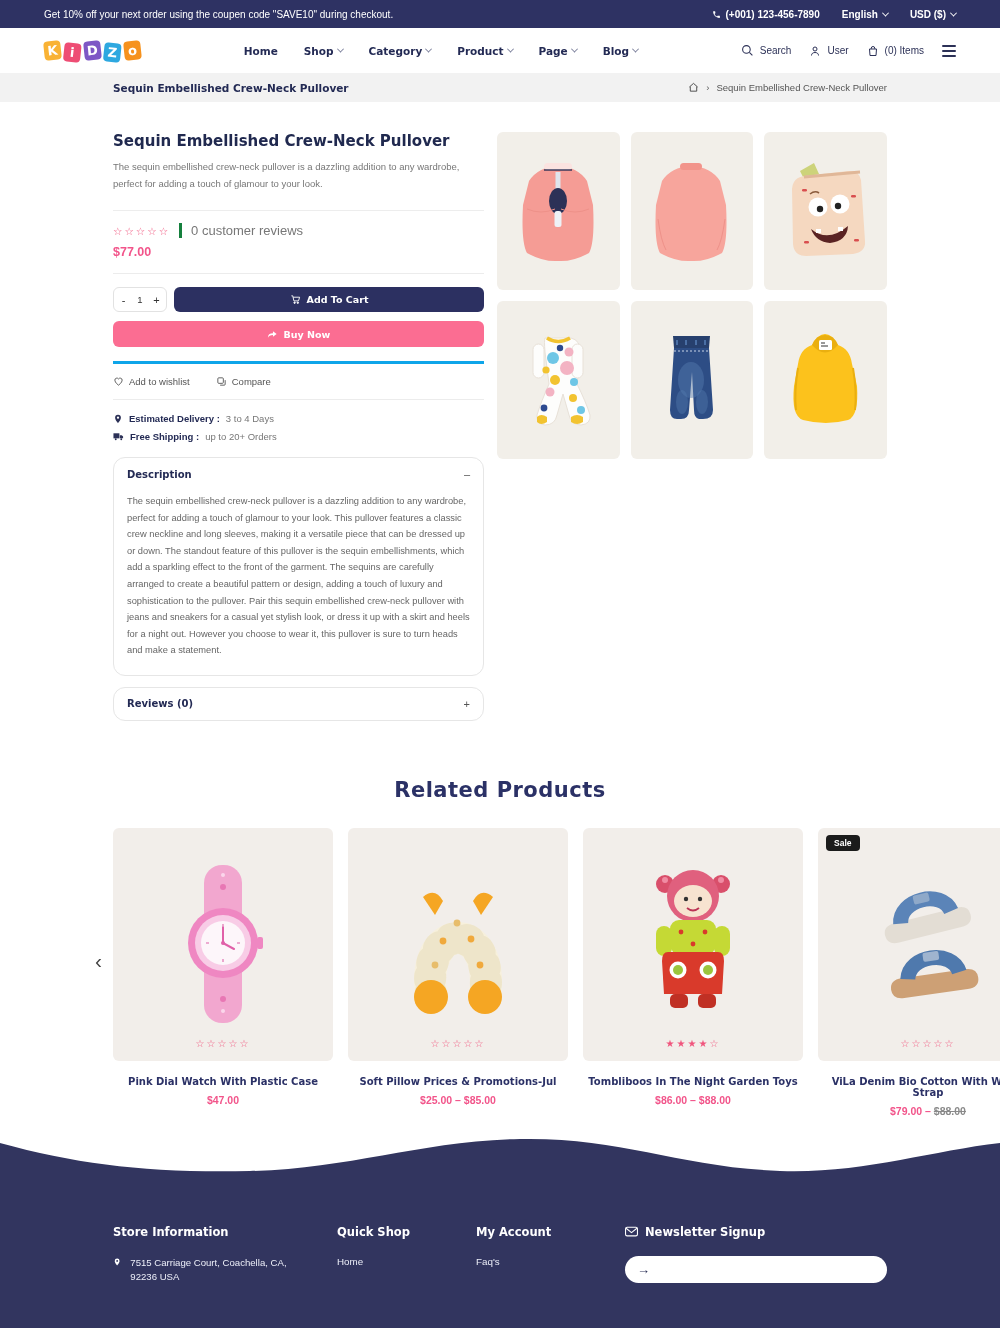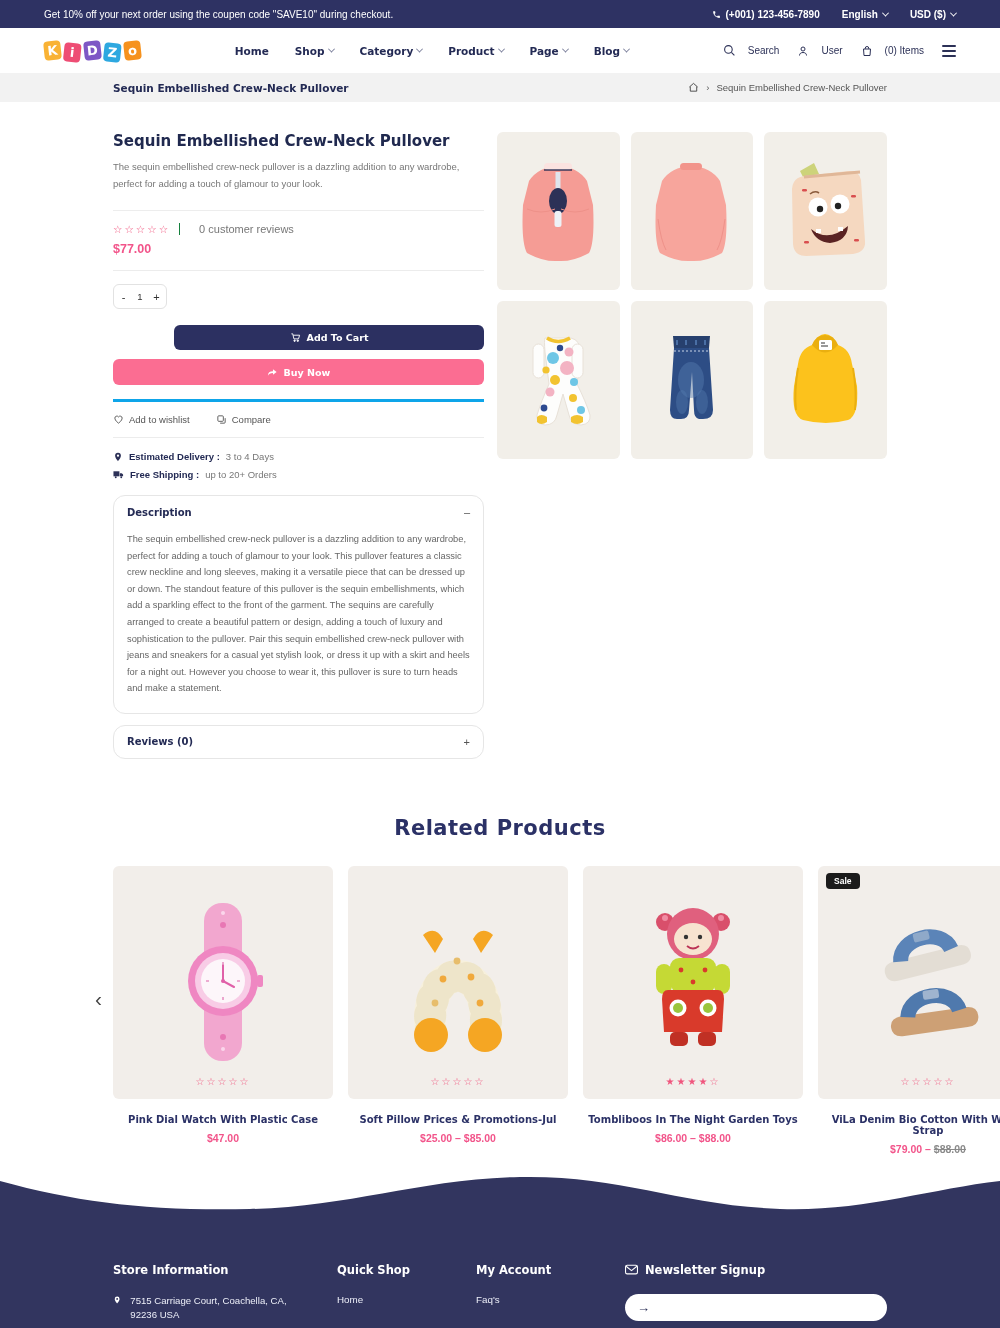--- a/index.html
+++ b/index.html
@@ -25,49 +25,49 @@
   .logo { display:flex; gap:3px; align-items:center; }
   .logo span { width:17px; height:19px; border-radius:4px; color:#fff; font-size:13px; font-weight:bold;
     display:flex; align-items:center; justify-content:center; font-family:"DejaVu Sans",sans-serif; }
   .logo span:nth-child(odd){ transform:rotate(-6deg); }
   .logo span:nth-child(even){ transform:rotate(6deg) translateY(2px); }
   .nav { flex:1; display:flex; justify-content:center; gap:26px; }
   .nav-item { font-size:10.5px; font-weight:bold; color:#232a54; display:flex; align-items:center; gap:4px; cursor:pointer;
     font-family:"DejaVu Sans",sans-serif; }
   .nav-item .chev { border-color:#7a7f9a; }
   .header-tools { display:flex; align-items:center; gap:18px; }
-  .tool { display:flex; align-items:center; gap:12px; font-size:10px; color:#2c3157; cursor:pointer; }
+  .tool { display:flex; align-items:center; gap:6px; font-size:10px; color:#2c3157; cursor:pointer; }
   .burger { display:flex; flex-direction:column; gap:3px; cursor:pointer; }
   .burger i { width:14px; height:2px; background:#2c3157; border-radius:1px; }
 
   
   .breadcrumb-bar { background:#f2f2f2; height:29px; display:flex; align-items:center;
     justify-content:space-between; padding:0 113px; flex:none; }
   .bc-title { font-size:10.5px; color:#232a54; }
   .bc-trail { display:flex; align-items:center; gap:7px; font-size:9.5px; color:#555; }
 
   
   .main { padding:30px 113px 0; flex:none; }
   .product { display:flex; gap:13px; }
   .p-left { width:371px; flex:none; }
   .p-title { font-size:15px; color:#20294f; margin-bottom:9px; }
   .p-short { font-size:9.5px; color:#777; line-height:1.75; margin-bottom:18px; }
   .rating-row { display:flex; align-items:center; gap:9px; padding-top:12px; border-top:1px solid #ededed; }
   .stars { color:#f0557d; font-size:10.5px; letter-spacing:2px; }
   .stars .star { font-size:10.5px; }
-  .rating-count { font-size:11px; color:#777; border-left:1px solid #15803d; padding-left:19px; }
+  .rating-count { font-size:13px; color:#777; border-left:3px solid #15803d; padding-left:9px; }
   .p-price { color:#f2548a; font-weight:bold; font-size:12.5px; margin:7px 0 14px; }
   .hr { border-top:1px solid #ececec; }
   .buy-row { display:flex; gap:7px; margin:13px 0 9px; }
   .qty { width:54px; height:25px; border:1px solid #e2e2e2; border-radius:6px; display:flex; align-items:center; }
   .qty button { background:none; border:none; flex:1; font-size:11px; color:#333; cursor:pointer; }
   .qty input { width:14px; border:none; text-align:center; font-size:9.5px; color:#333; outline:none; }
   .btn { border:none; border-radius:6px; color:#fff; font-size:9.5px; font-weight:bold; cursor:pointer;
     display:flex; align-items:center; justify-content:center; gap:6px; font-family:"DejaVu Sans",sans-serif; }
-  .btn-cart { flex:1; height:25px; background:#2c3061;margin-top:41px; }
+  .btn-cart { flex:1; height:25px; background:#2c3061; }
   .btn-buy { width:100%; height:26px; background:#fb6d92; margin-bottom:14px; }
   .wish-row { display:flex; gap:26px; padding:12px 0; border-top:3px solid #0ea5e9; border-bottom:1px solid #ececec; }
   .wish-item { display:flex; align-items:center; gap:5px; font-size:9.5px; color:#555; cursor:pointer; }
   .meta { padding:11px 0 13px; border-bottom:1px solid #ececec; }
   .meta-row { font-size:9.5px; margin-bottom:6px; color:#777; }
   .meta-row b { color:#232a54; margin-right:4px; }
   .ship { padding:13px 0 15px; }
   .ship-row { display:flex; align-items:center; gap:6px; font-size:9.5px; color:#777; margin-bottom:7px; }
   .ship-row b { color:#232a54; }
   .accordion { border:1px solid #e6e6e6; border-radius:12px; margin-bottom:11px; }

